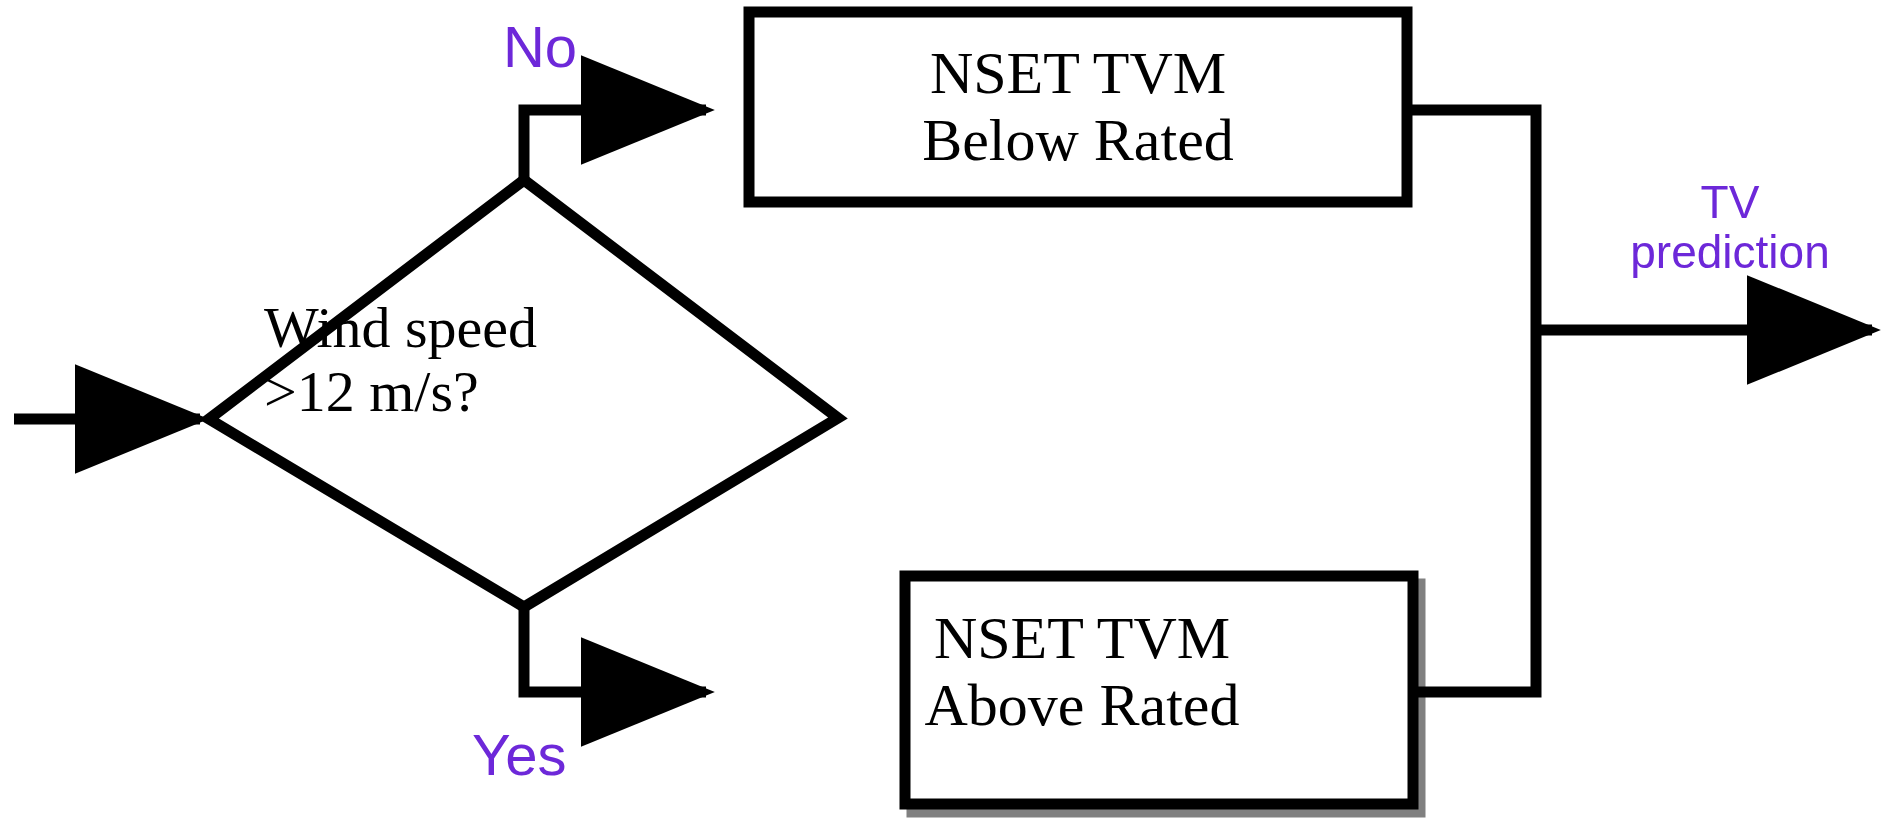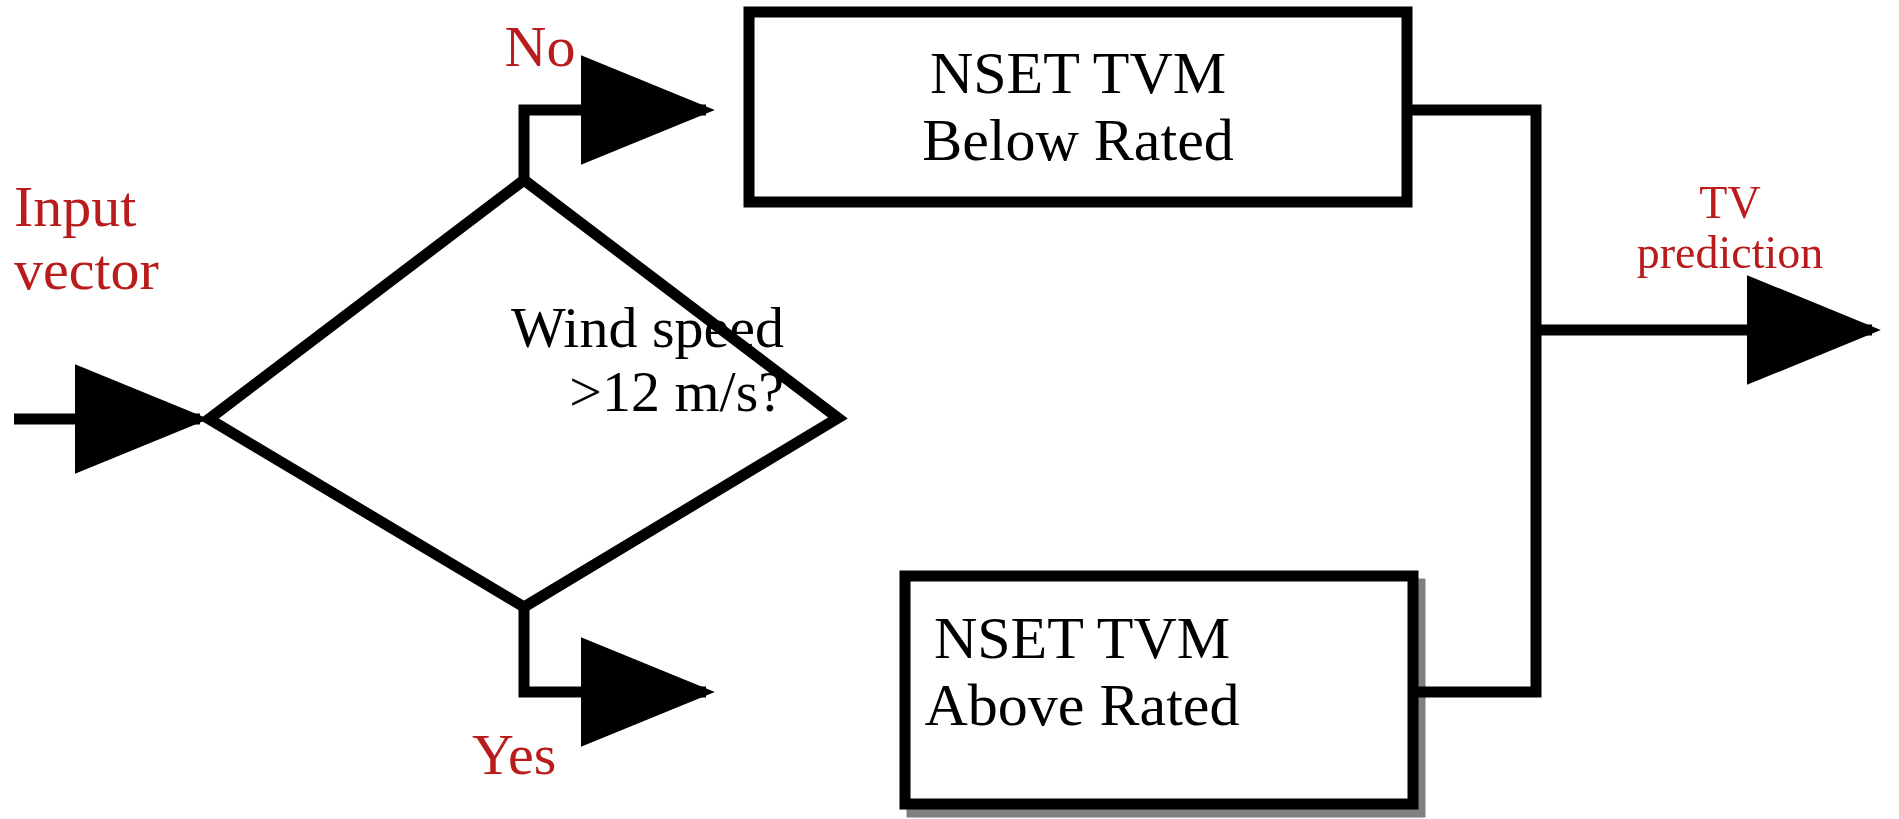--- a/index.html
+++ b/index.html
@@ -19,24 +19,24 @@
   #flow-svg {
     position: absolute;
     left: 0;
     top: 0;
     width: 1899px;
     height: 819px;
     display: block;
   }
   .lbl {
     position: absolute;
-    color: #b91c1c;
+    color: #6d28d9;
     white-space: pre;
     line-height: 1.08;
-    font-family: Liberation Serif, serif;
+    font-family: Liberation Sans, sans-serif;
   }
   .lbl-input-vector {
     left: 14px;
     top: 176px;
     font-size: 58px;
     text-align: left;
   }
   .lbl-no {
     left: 470px;
     top: 16px;
@@ -75,21 +75,21 @@
   .box-text-bottom {
     left: 752px;
     top: 605px;
     width: 660px;
   }
   .diamond-text {
     position: absolute;
     left: 264px;
     top: 296px;
     width: 520px;
-    text-align: right;
+    text-align: left;
     font-size: 58px;
     line-height: 1.1;
     color: #000000;
     white-space: pre;
     font-family: "Liberation Serif", "DejaVu Serif", serif;
   }
 </style>
 </head>
 <body>
 
@@ -118,22 +118,20 @@
     <rect x="905" y="576" width="508" height="228" fill="#ffffff" stroke="#000000" stroke-width="11"></rect>
 
     <polyline points="1407,110 1536,110 1536,330" fill="none" stroke="#000000" stroke-width="11" stroke-linejoin="miter"></polyline>
 
     <polyline points="1413,692 1536,692 1536,330" fill="none" stroke="#000000" stroke-width="11" stroke-linejoin="miter"></polyline>
 
     <line x1="1536" y1="330" x2="1872" y2="330" stroke="#000000" stroke-width="11" marker-end="url(#arrowhead)"></line>
 
   </svg>
 
-  <div class="lbl lbl-input-vector">Input
-vector</div>
 
   <div class="diamond-text">Wind speed
 &gt;12 m/s?</div>
 
   <div class="lbl lbl-no">No</div>
 
   <div class="lbl lbl-yes">Yes</div>
 
   <div class="box-text box-text-top">NSET TVM
 Below Rated</div>

